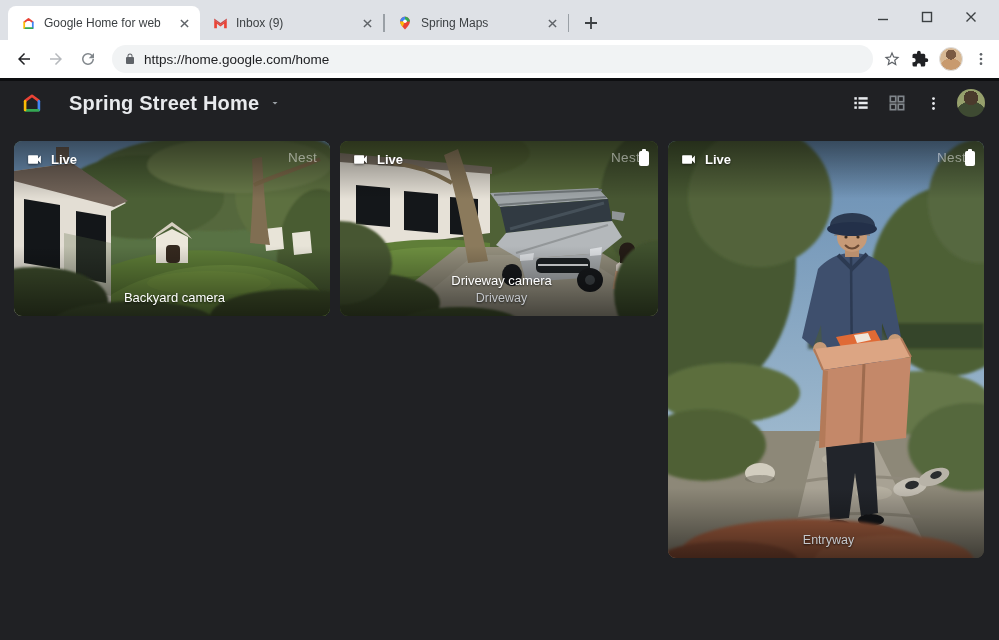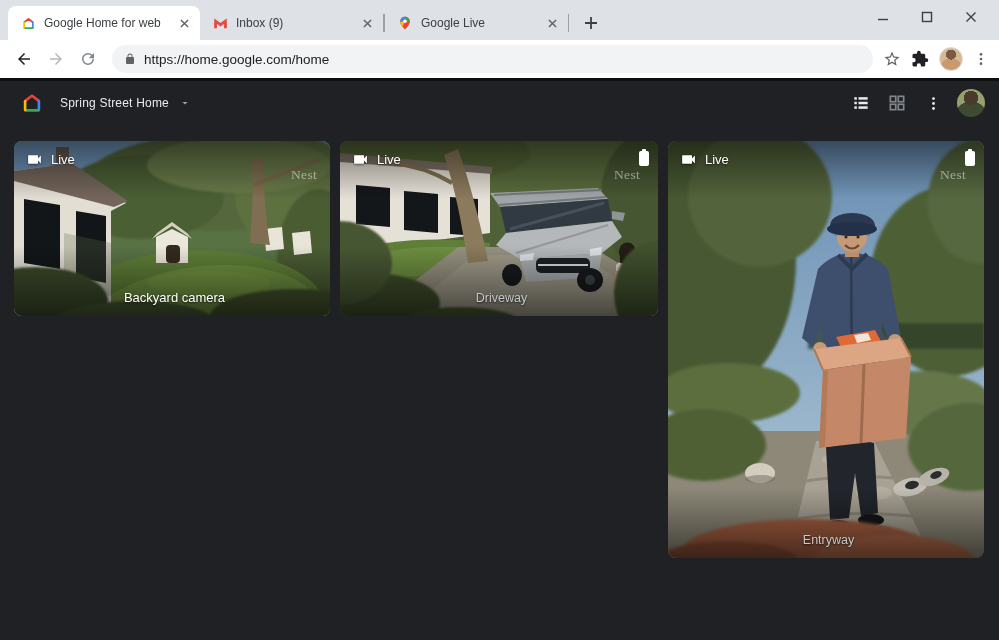--- a/index.html
+++ b/index.html
@@ -32,21 +32,21 @@
   .omni-right { display:flex; align-items:center; gap:10px; padding-right:2px; }
   .avatar-sm { width:24px; height:24px; border-radius:50%;
     background:
       radial-gradient(circle at 50% 30%, #7a5a43 0 26%, transparent 27%),
       radial-gradient(circle at 50% 98%, #c89a6e 0 46%, transparent 47%),
       #d7b894; border:1px solid #e0e0e0; }
 
   
   .app { flex:1; background:#202124; border-top:3px solid #0d0e10; display:flex; flex-direction:column; }
   .app-header { height:44px; display:flex; align-items:center; padding:0 14px 0 20px; flex:0 0 auto; }
-  .home-name { color:#e8eaed; font-size:12px; font-weight:400; margin-left:16px; letter-spacing:.2px; }
+  .home-name { color:#e8eaed; font-size:20px; font-weight:700; margin-left:25px; letter-spacing:.2px; }
   .caret { margin-left:10px; display:flex; }
   .app-header .spacer { flex:1; }
   .hdr-ico { width:36px; height:36px; display:flex; align-items:center; justify-content:center; border-radius:50%; }
   .avatar-lg { width:28px; height:28px; border-radius:50%; margin-left:6px;
     background:
       radial-gradient(circle at 50% 32%, #4a3a2c 0 30%, transparent 31%),
       radial-gradient(circle at 50% 100%, #3e4a32 0 50%, transparent 51%),
       #96a06c; }
 
   
@@ -55,22 +55,22 @@
   .card-1 { left:14px; top:16px; width:316px; height:175px; }
   .card-2 { left:340px; top:16px; width:318px; height:175px; }
   .card-3 { left:668px; top:16px; width:316px; height:417px; }
   .scene { position:absolute; inset:0; width:100%; height:100%; display:block; }
   .grad-top { position:absolute; left:0; right:0; top:0; height:58px;
     background:linear-gradient(rgba(0,0,0,.48), rgba(0,0,0,0)); pointer-events:none; }
   .grad-bot { position:absolute; left:0; right:0; bottom:0; height:70px;
     background:linear-gradient(rgba(0,0,0,0), rgba(0,0,0,.55)); pointer-events:none; }
   .live { position:absolute; left:12px; top:10px; display:flex; align-items:center; gap:8px; }
   .live svg { width:17px; height:17px; fill:#ffffff; filter:drop-shadow(0 1px 1px rgba(0,0,0,.5)); }
-  .live-text { color:#ffffff; font-size:13px; font-weight:400; text-shadow:0 1px 2px rgba(0,0,0,.6); }
-  .nest { position:absolute; right:13px; top:26px; color:rgba(255,255,255,.48); font-size:13.5px; font-weight:500; letter-spacing:.3px;font-family:Liberation Serif, serif; }
+  .live-text { color:#ffffff; font-size:13px; font-weight:700; text-shadow:0 1px 2px rgba(0,0,0,.6); }
+  .nest { position:absolute; right:13px; top:9px; color:rgba(255,255,255,.48); font-size:13.5px; font-weight:500; letter-spacing:.3px; }
   .battery { position:absolute; right:9px; top:8px; width:10px; height:17px; }
   .battery .cell { position:absolute; left:0; top:2px; width:10px; height:15px; background:#fff; border-radius:2px; }
   .battery .nub { position:absolute; left:3px; top:0; width:4px; height:3px; background:#fff; border-radius:1px; }
   .labels { position:absolute; left:5px; right:0; bottom:11px; text-align:center; }
   .cam-name { color:#ffffff; font-size:13px; font-weight:500; text-shadow:0 1px 2px rgba(0,0,0,.7); }
   .cam-room { color:#c4c7cb; font-size:12.5px; margin-top:3px; text-shadow:0 1px 2px rgba(0,0,0,.7); }
 </style>
 </head>
 <body>
 
@@ -115,21 +115,21 @@
     <div class="tab inactive">
       <span class="tab-fav">
         <svg viewBox="0 0 16 16" width="14" height="14">
           <path d="M8 .8 C4.9.8 2.4 3.3 2.4 6.4 C2.4 10.4 8 15.4 8 15.4 C8 15.4 13.6 10.4 13.6 6.4 C13.6 3.3 11.1.8 8 .8 Z" fill="#EA4335"></path>
           <path d="M8 .8 C4.9.8 2.4 3.3 2.4 6.4 L8 6.4 Z" fill="#4285F4"></path>
           <path d="M8 .8 C11.1.8 13.6 3.3 13.6 6.4 L8 6.4 Z" fill="#34A853"></path>
           <path d="M2.4 6.4 C2.4 8.4 3.8 10.6 5.2 12.3 L8 6.4 Z" fill="#FBBC05"></path>
           <circle cx="8" cy="6" r="2" fill="#ffffff"></circle>
         </svg>
       </span>
-      <span class="tab-title">Google Live</span>
+      <span class="tab-title">Spring Maps</span>
       <span class="tab-close">
         <svg viewBox="0 0 10 10">
             <path d="M1 1 L9 9 M9 1 L1 9" fill="none"></path>
           </svg>
       </span>
     </div>
     <div class="tab-divider"></div>
 
     <div class="newtab">
       <svg viewBox="0 0 14 14">
@@ -362,20 +362,21 @@
               <path d="M17 10.5V7c0-.55-.45-1-1-1H4c-.55 0-1 .45-1 1v10c0 .55.45 1 1 1h12c.55 0 1-.45 1-1v-3.5l4 4v-11l-4 4z"></path>
             </svg>
           <span class="live-text">Live</span>
         </div>
         <span class="nest" style="right:18px">Nest</span>
         <div class="battery">
             <div class="nub"></div>
             <div class="cell"></div>
           </div>
         <div class="labels">
+          <div class="cam-name">Driveway camera</div>
           <div class="cam-room">Driveway</div>
         </div>
       </div>
 
       <div class="card card-3">
         <svg class="scene" viewBox="0 0 316 417" preserveAspectRatio="none">
           <defs>
             <filter id="b3" x="-20%" y="-20%" width="140%" height="140%">
                 <feGaussianBlur stdDeviation="1.4"></feGaussianBlur>
               </filter>

